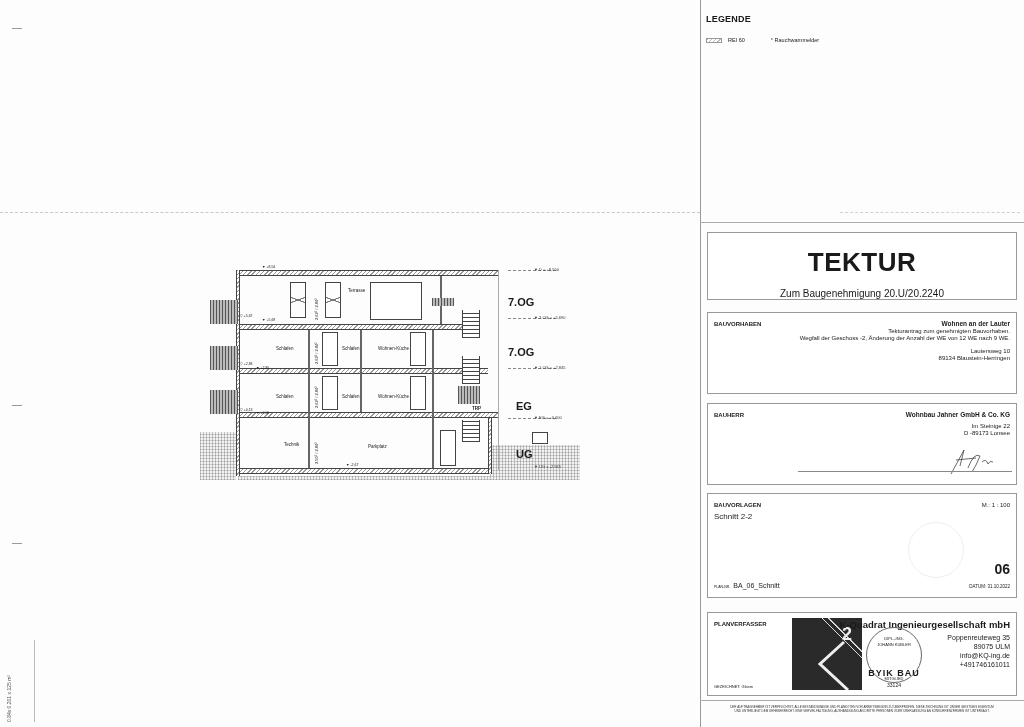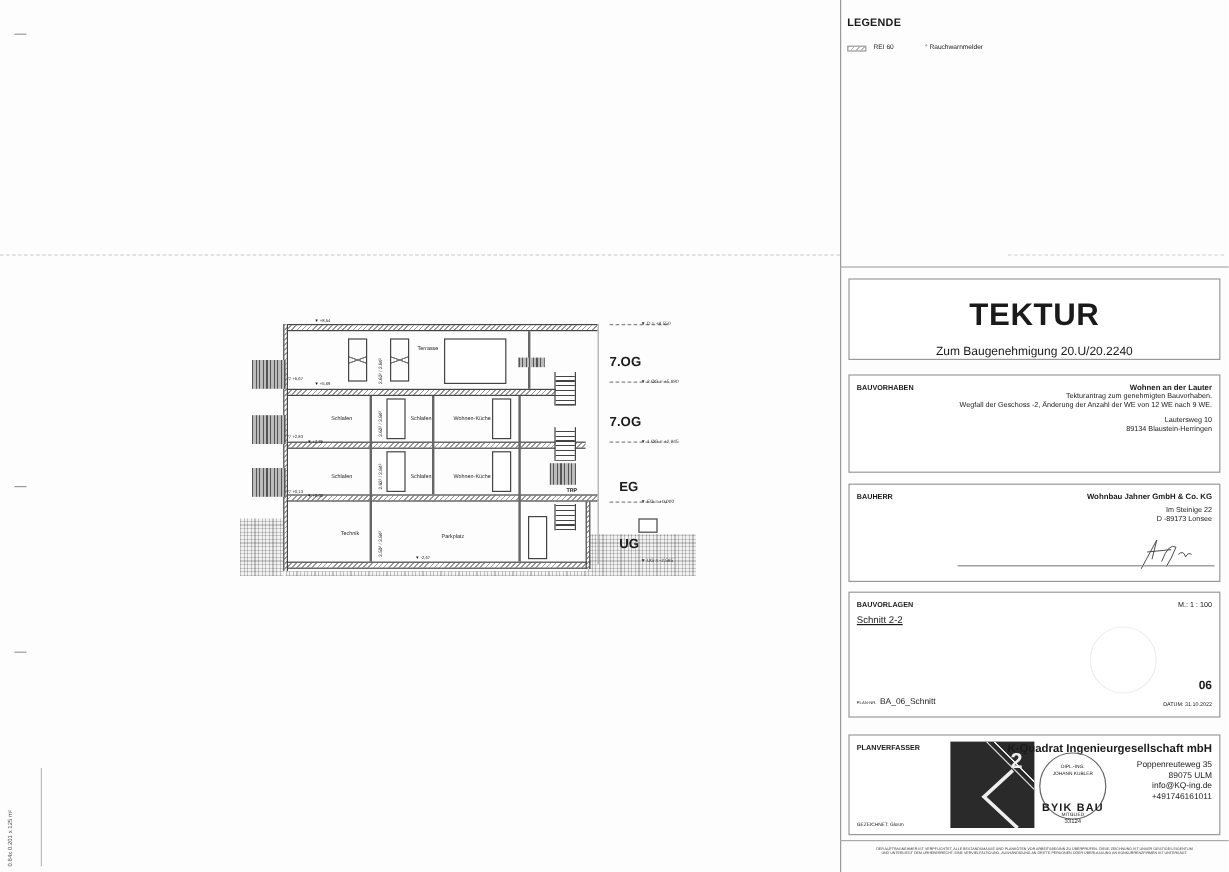--- a/index.html
+++ b/index.html
@@ -24,23 +24,23 @@
   .tektur { text-align: center; }
   .tektur-title { font-weight: bold; font-size: 26px; margin-top: 14px; letter-spacing: 0.5px; }
   .tektur-sub { font-size: 10px; margin-top: 10px; }
 
   .label-small { font-weight: bold; font-size: 6px; position: absolute; left: 6px; top: 8px; }
   .right-text { position: absolute; right: 6px; text-align: right; font-size: 6px; line-height: 7.5px; }
   .right-text .bold { font-weight: bold; font-size: 6.5px; }
 
   .sig { position: absolute; right: 20px; top: 42px; width: 50px; height: 30px; }
 
-  .schnitt { position: absolute; left: 6px; top: 18px; font-size: 8px; text-decoration: underline; }
+  .schnitt { position: absolute; left: 6px; top: 18px; font-size: 8px; }
   .mass { position: absolute; right: 6px; top: 8px; font-size: 6px; }
-  .planno-num { position: absolute; right: 6px; bottom: 20px; font-weight: bold; font-size: 10px; }
+  .planno-num { position: absolute; right: 6px; bottom: 20px; font-weight: bold; font-size: 14px; }
   .planno-lbl { position: absolute; left: 6px; bottom: 8px; font-size: 7px; }
   .planno-lbl small { font-size: 3.5px; margin-right: 3px; }
   .datum { position: absolute; right: 6px; bottom: 8px; font-size: 4.5px; }
 
   .stamp-faint { position: absolute; left: 200px; top: 28px; width: 56px; height: 56px; border-radius: 50%; border: 1px solid #eee; }
 
   .logo { position: absolute; left: 84px; top: 5px; width: 70px; height: 72px; background: #2a2a2a; overflow: hidden; }
   .logo::before { content: ""; position: absolute; left: 36px; top: 0; width: 40px; height: 40px; background: linear-gradient(45deg, transparent 49%, #eee 50%, #eee 51%, transparent 52%); }
   .company { position: absolute; right: 6px; top: 6px; text-align: right; font-size: 9.5px; font-weight: bold; }
   .company-addr { position: absolute; right: 6px; top: 20px; text-align: right; font-size: 7px; line-height: 9px; }

